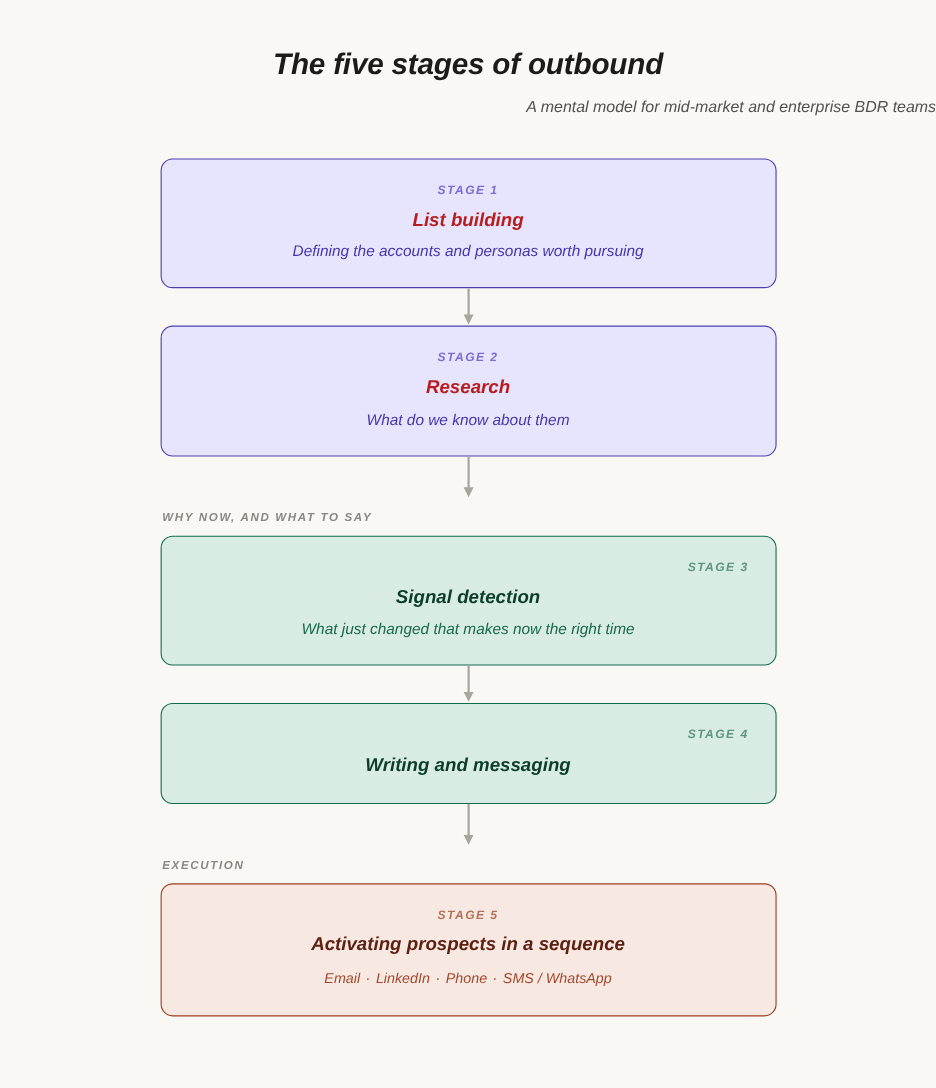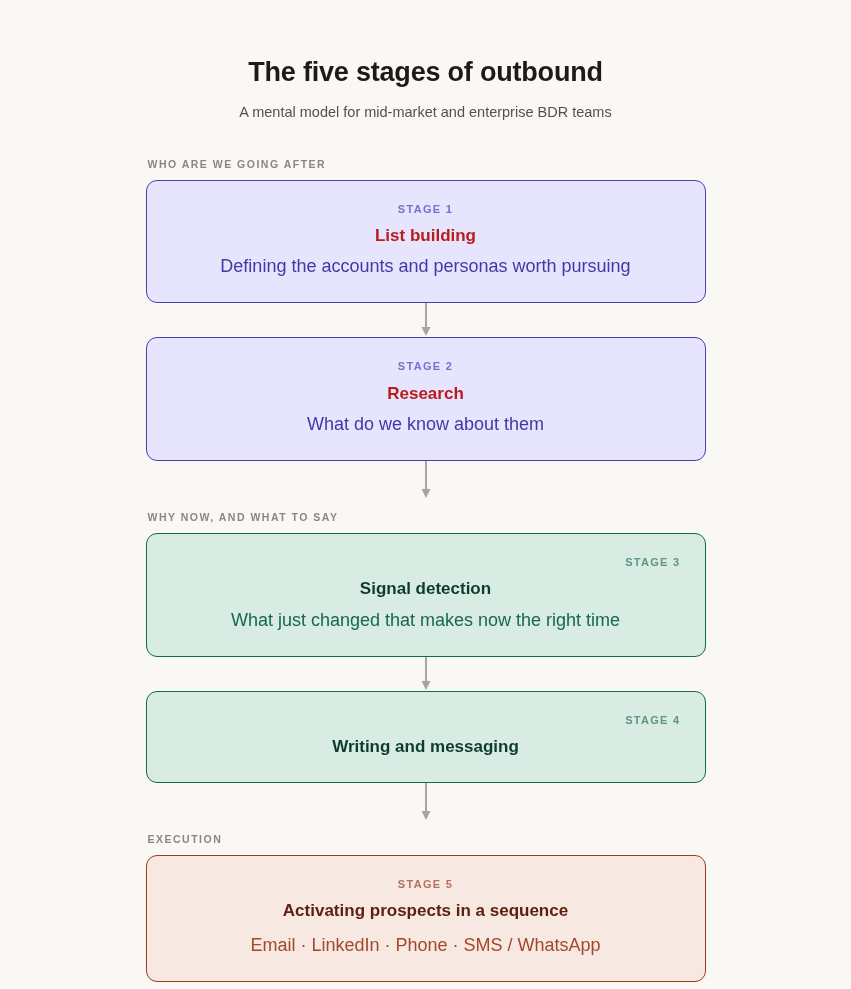--- a/index.html
+++ b/index.html
@@ -13,22 +13,23 @@
     background: #faf8f5;
     font-family: "Liberation Sans", sans-serif;
     -webkit-font-smoothing: antialiased;
     overflow: hidden;
   }
 
   .page {
     width: 851px;
     height: 989px;
     box-sizing: border-box;
-    padding: 14px;
+    padding: 0;
     position: relative;
+    font-style: italic;
   }
 
   
   .header {
     text-align: center;
     padding-top: 42px;
   }
   .title {
     font-size: 27px;
     font-weight: bold;
@@ -36,20 +37,21 @@
     letter-spacing: -0.2px;
     margin: 0;
     line-height: 1.25;
   }
   .subtitle {
     font-size: 14.5px;
     color: #53514d;
     margin: 13px 0 0 0;
     line-height: 1.3;
     font-weight: normal;
+    text-align: right;
   }
 
   
   .flow {
     width: 560px;
     margin: 0 auto;
     padding-top: 36px;
   }
 
   
@@ -79,27 +81,27 @@
     margin: 0;
     line-height: 1.2;
   }
   .card-title {
     font-size: 17px;
     font-weight: bold;
     margin: 9px 0 0 0;
     line-height: 1.25;
   }
   .card-desc {
-    font-size: 18px;
+    font-size: 14px;
     margin: 9px 0 0 0;
     line-height: 1.3;
     font-weight: normal;
   }
   .card-channels {
-    font-size: 18px;
+    font-size: 13px;
     margin: 13px 0 0 0;
     line-height: 1.3;
     font-weight: normal;
   }
   .channel-sep {
     padding: 0 5px;
   }
 
   
   .theme-indigo {
@@ -145,21 +147,20 @@
 
 <div class="page">
 
   <div class="header">
     <h1 class="title">The five stages of outbound</h1>
     <p class="subtitle">A mental model for mid-market and enterprise BDR teams</p>
   </div>
 
   <div class="flow">
 
-    <div class="section-label">WHO ARE WE GOING AFTER</div>
 
     <div class="card theme-indigo">
       <p class="card-stage">STAGE 1</p>
       <p class="card-title">List building</p>
       <p class="card-desc">Defining the accounts and personas worth pursuing</p>
     </div>
 
     <div class="connector gap-short">
       <svg width="12" height="34" viewBox="0 0 12 34" aria-hidden="true">
         <line x1="6" y1="0" x2="6" y2="25" stroke="#a8a49e" stroke-width="2"></line>

